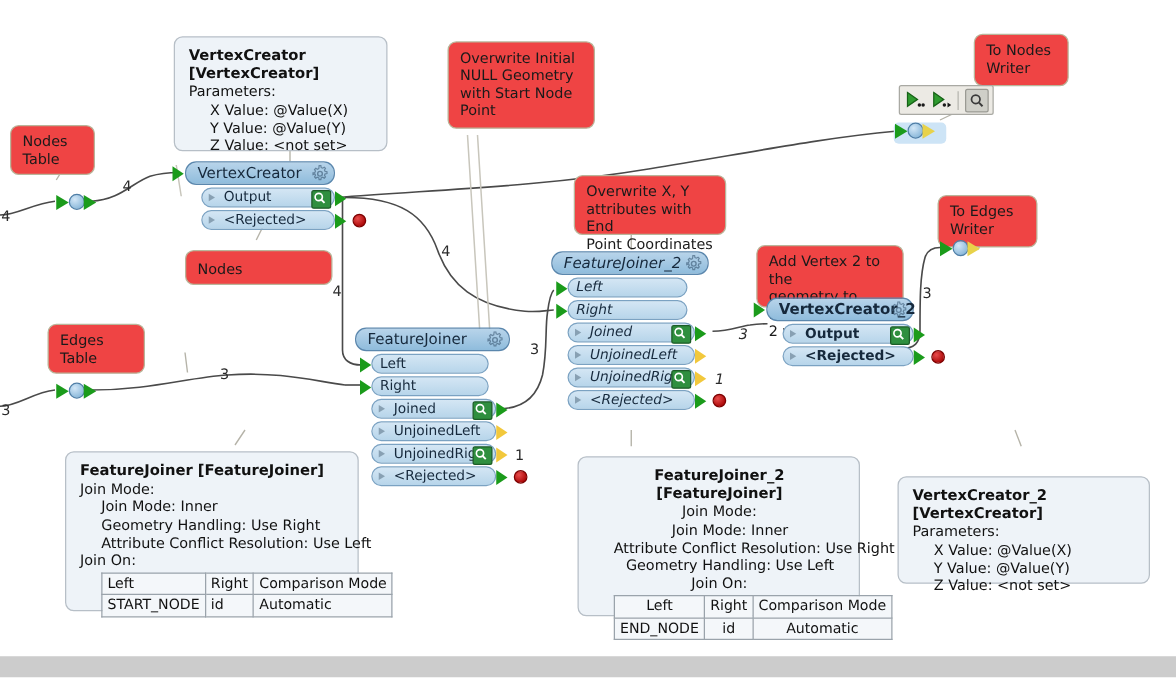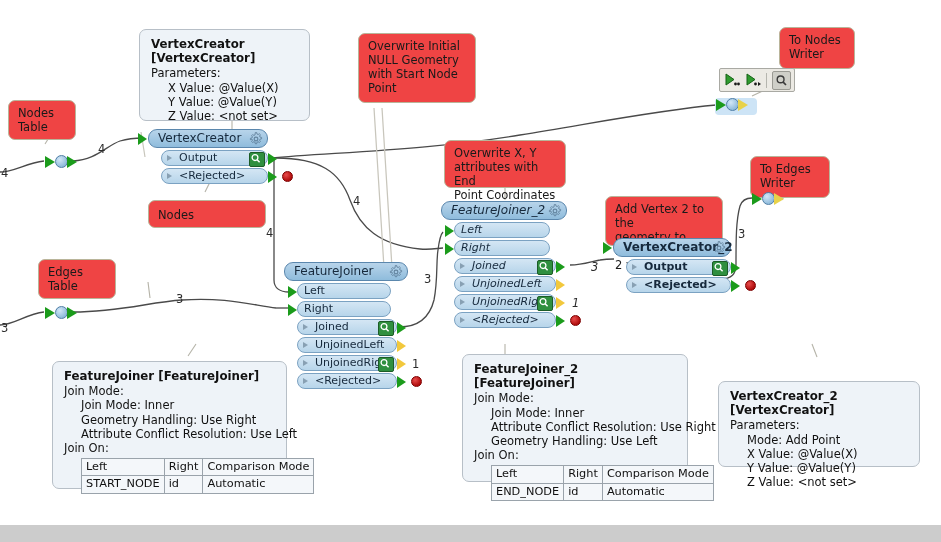--- a/index.html
+++ b/index.html
@@ -267,21 +267,21 @@
   <div class="callout" style="left:38px;top:259px;width:78px;height:40px;">Edges
 Table</div>
 
   <div class="callout" style="left:148px;top:200px;width:118px;height:28px;line-height:18px;">Nodes</div>
 
   <div class="callout" style="left:358px;top:33px;width:118px;height:70px;">Overwrite Initial
 NULL Geometry
 with Start Node
 Point</div>
 
-  <div class="callout" style="left:444px;top:140px;width:122px;height:48px;">Overwrite X, Y
+  <div class="callout" style="left:459px;top:140px;width:122px;height:48px;">Overwrite X, Y
 attributes with End
 Point Coordinates</div>
 
   <div class="callout" style="left:605px;top:196px;width:118px;height:50px;">Add Vertex 2 to the
 geometry to make a
 2 vertex line</div>
 
   <div class="callout" style="left:779px;top:27px;width:76px;height:42px;">To Nodes
 Writer</div>
 
@@ -292,21 +292,20 @@
     <div class="dtitle">VertexCreator [VertexCreator]</div>
     <div class="dline">Parameters:</div>
     <div class="dline ind1">X Value: @Value(X)</div>
     <div class="dline ind1">Y Value: @Value(Y)</div>
     <div class="dline ind1">Z Value: &lt;not set&gt;</div>
   </div>
 
   <div class="detailbox" style="left:718px;top:381px;width:202px;height:86px;">
     <div class="dtitle">VertexCreator_2 [VertexCreator]</div>
     <div class="dline">Parameters:</div>
-    <div class="dline ind1">Mode: Add Point</div>
     <div class="dline ind1">X Value: @Value(X)</div>
     <div class="dline ind1">Y Value: @Value(Y)</div>
     <div class="dline ind1">Z Value: &lt;not set&gt;</div>
   </div>
 
   <div class="detailbox" style="left:52px;top:361px;width:235px;height:128px;">
     <div class="dtitle">FeatureJoiner [FeatureJoiner]</div>
     <div class="dline">Join Mode:</div>
     <div class="dline ind1">Join Mode: Inner</div>
     <div class="dline ind1">Geometry Handling: Use Right</div>
@@ -321,21 +320,21 @@
       </tr>
       <tr>
         <td>START_NODE</td>
         <td>id</td>
         <td>Automatic</td>
       </tr>
     </tbody>
       </table>
   </div>
 
-  <div class="detailbox" style="left:462px;top:354px;width:226px;height:128px;">
+  <div class="detailbox" style="left:462px;top:365px;width:226px;height:128px;text-align:center;">
     <div class="dtitle">FeatureJoiner_2 [FeatureJoiner]</div>
     <div class="dline">Join Mode:</div>
     <div class="dline ind1">Join Mode: Inner</div>
     <div class="dline ind1">Attribute Conflict Resolution: Use Right</div>
     <div class="dline ind1">Geometry Handling: Use Left</div>
     <div class="dline">Join On:</div>
     <table class="jtable">
       <tbody>
           <tr>
         <td>Left</td>

